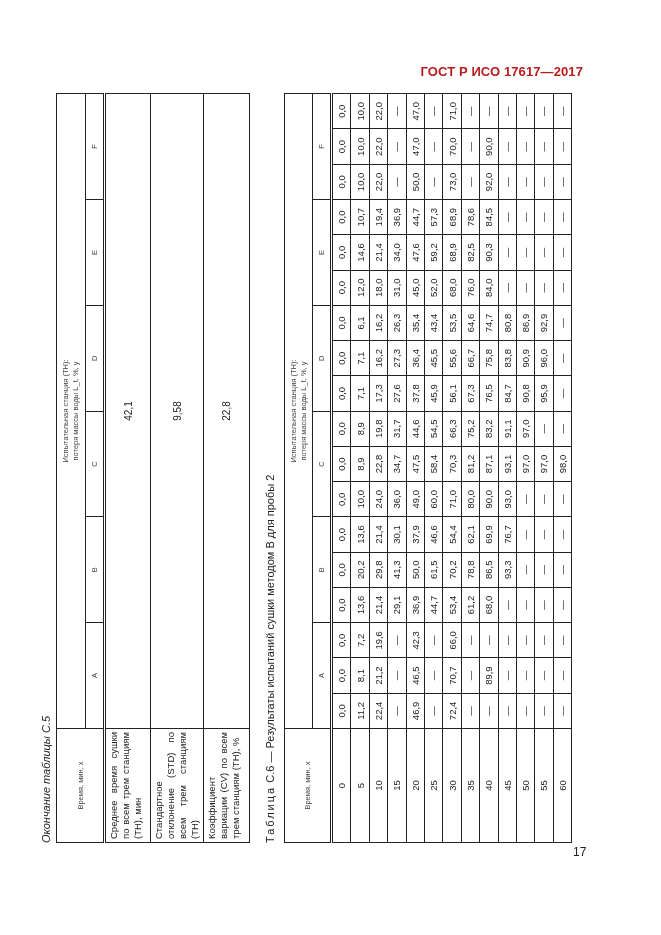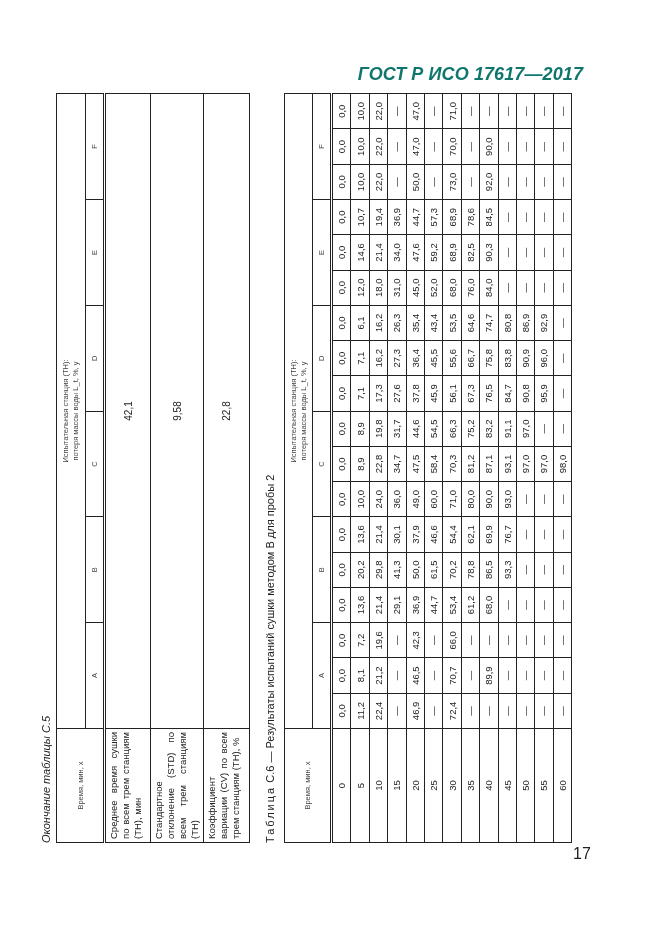--- a/index.html
+++ b/index.html
@@ -1,19 +1,19 @@
 <!DOCTYPE html>
 <html><head>
 <meta charset="utf-8">
 <style>
   html, body { margin:0; padding:0; }
   body { width:661px; height:935px; background:#ffffff; position:relative; overflow:hidden;
          font-family:"Liberation Sans", sans-serif; color:#222; }
-  .running-header { position:absolute; top:64px; right:78px; font-weight:bold; font-size:18px; color:#0f766e; letter-spacing:0.1px;font-style:italic; }
-  .page-number { position:absolute; top:845px; left:573px; font-size:16px; color:#222; }
+  .running-header { position:absolute; top:64px; right:78px; font-weight:bold; font-size:13px; color:#b91c1c; letter-spacing:0.1px; }
+  .page-number { position:absolute; top:845px; left:573px; font-size:12px; color:#222; }
   
   .rot { position:absolute; left:38px; top:843px; width:750px; height:545px;
          transform-origin:0 0; transform:rotate(-90deg); }
   .cap { font-size:11px; color:#222; height:16px; line-height:16px; white-space:nowrap; }
   .cap.italic { font-style:italic; }
   .sp { letter-spacing:2px; }
   table { border-collapse:collapse; table-layout:fixed; }
   td, th { border:1px solid #222; font-weight:normal; text-align:center; vertical-align:middle; padding:0; font-size:9.5px; }
   th { font-size:7.5px; color:#444; }
   .t5 { width:750px; margin-top:2px; }

